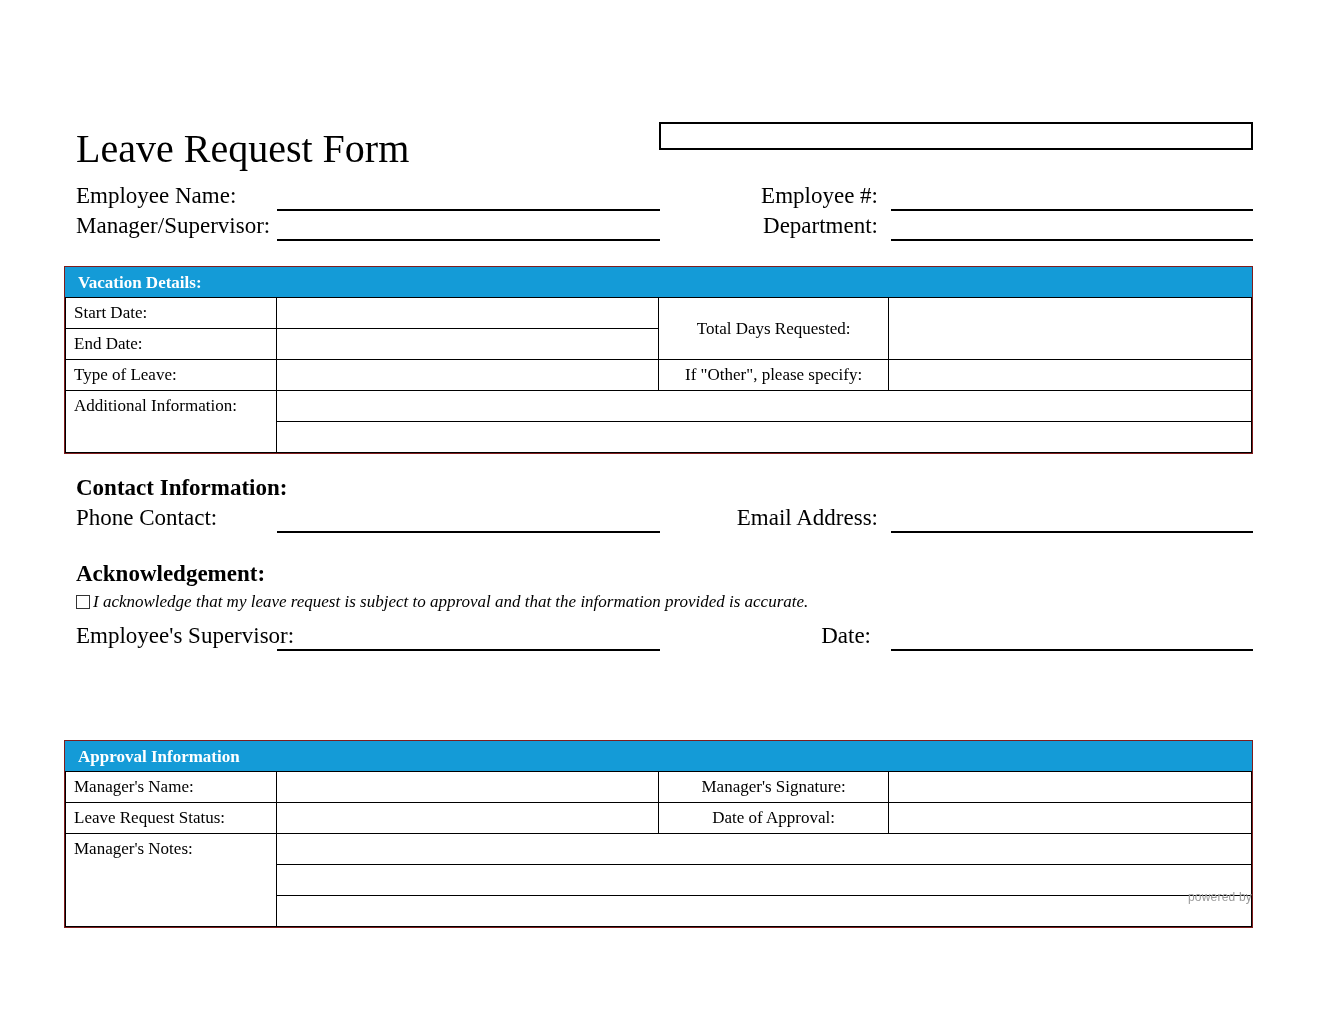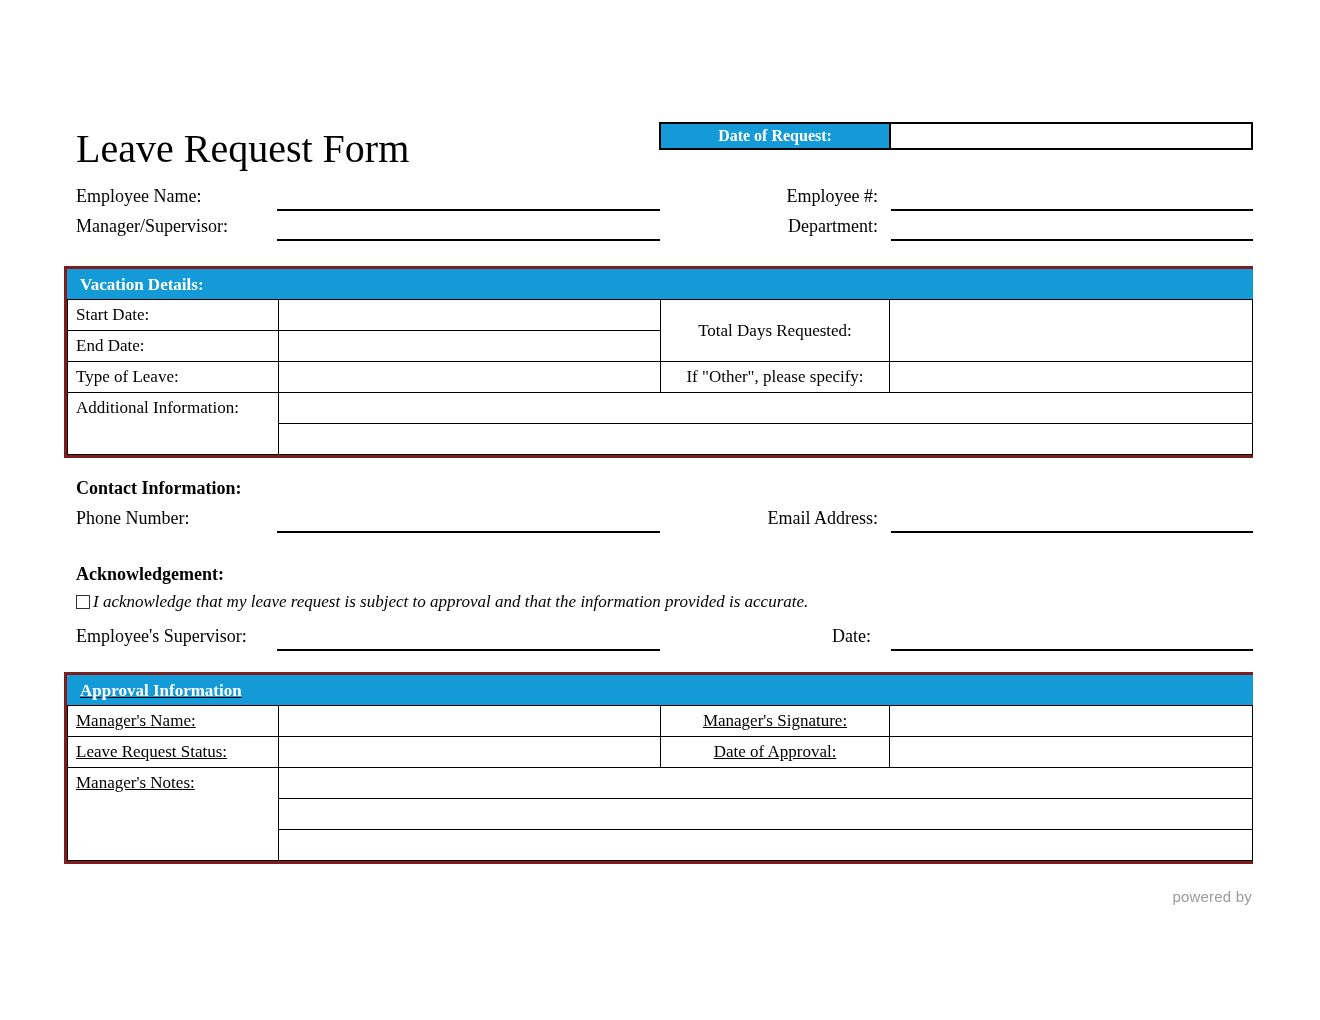--- a/index.html
+++ b/index.html
@@ -59,40 +59,40 @@
     white-space: nowrap;
   }
   #dor-value {
     flex: 1;
     background: #ffffff;
   }
 
   
   .field-label {
     position: absolute;
-    font-size: 18px;
+    font-size: 23px;
     line-height: 20px;
     white-space: nowrap;
   }
   .field-label.right {
     text-align: right;
   }
   .field-label.bold {
     font-weight: bold;
   }
   .rule {
     position: absolute;
     height: 0;
     border-bottom: 2px solid #000;
   }
 
   
   .tbl {
     position: absolute;
-    border: 3px solid #7f1d1d;
+    border: 1px solid #7f1d1d;
     box-sizing: border-box;
     background: #f9a8d4;
   }
   .tbl table {
     border-collapse: collapse;
     width: 100%;
     table-layout: fixed;
   }
   .tbl td {
     border: 1px solid #000;
@@ -145,42 +145,41 @@
 
   
   #logo {
     position: absolute;
     right: 68px;
     top: 888px;
     text-align: right;
     font-family: "Liberation Sans", "DejaVu Sans", sans-serif;
   }
   #logo-powered {
-    font-size: 15px;
+    font-size: 12px;
     color: #9a9a9a;
     line-height: 18px;
     letter-spacing: 0.2px;
   }
   #logo-name {
     font-size: 31px;
     line-height: 36px;
     letter-spacing: -0.3px;
   }
   #logo-general { color: #1a1a1a; }
   #logo-blue    { color: #1a7fd4; }
 </style>
 </head>
 <body>
 
 <div class="page">
 
   <h1 id="title">Leave Request Form</h1>
 
   <div id="dor-box">
-    <div id="dor-label">Date of Request:</div>
     <div id="dor-value"></div>
   </div>
 
   <div class="field-label" style="left:76px; top:186px;">Employee Name:</div>
   <div class="rule" style="left:277px; top:209px; width:383px;"></div>
 
   <div class="field-label" style="left:76px; top:216px;">Manager/Supervisor:</div>
   <div class="rule" style="left:277px; top:239px; width:383px;"></div>
 
   <div class="field-label right" style="left:700px; top:186px; width:178px;">Employee #:</div>
@@ -223,40 +222,40 @@
         </tr>
         <tr>
           <td class="blank" colspan="3"></td>
         </tr>
       </tbody>
     </table>
   </div>
 
   <div class="field-label bold" style="left:76px; top:478px;">Contact Information:</div>
 
-  <div class="field-label" style="left:76px; top:508px;">Phone Number:</div>
+  <div class="field-label" style="left:76px; top:508px;">Phone Contact:</div>
   <div class="rule" style="left:277px; top:531px; width:383px;"></div>
 
   <div class="field-label right" style="left:700px; top:508px; width:178px;">Email Address:</div>
   <div class="rule" style="left:891px; top:531px; width:362px;"></div>
 
   <div class="field-label bold" style="left:76px; top:564px;">Acknowledgement:</div>
 
   <div id="ack-row">
     <span id="ack-checkbox"></span>
     <span id="ack-text">I acknowledge that my leave request is subject to approval and that the information provided is accurate.</span>
   </div>
 
   <div class="field-label" style="left:76px; top:626px;">Employee's Supervisor:</div>
   <div class="rule" style="left:277px; top:649px; width:383px;"></div>
 
   <div class="field-label right" style="left:700px; top:626px; width:171px;">Date:</div>
   <div class="rule" style="left:891px; top:649px; width:362px;"></div>
 
-  <div class="tbl" style="left:64px; top:672px; width:1189px;text-decoration:underline;">
+  <div class="tbl" style="left:64px; top:740px; width:1189px;">
     <table>
       <colgroup>
         <col style="width:211px">
         <col style="width:382px">
         <col style="width:229px">
         <col style="width:363px">
       </colgroup>
       <tbody>
         <tr>
           <td class="hdr" colspan="4">Approval Information</td>

